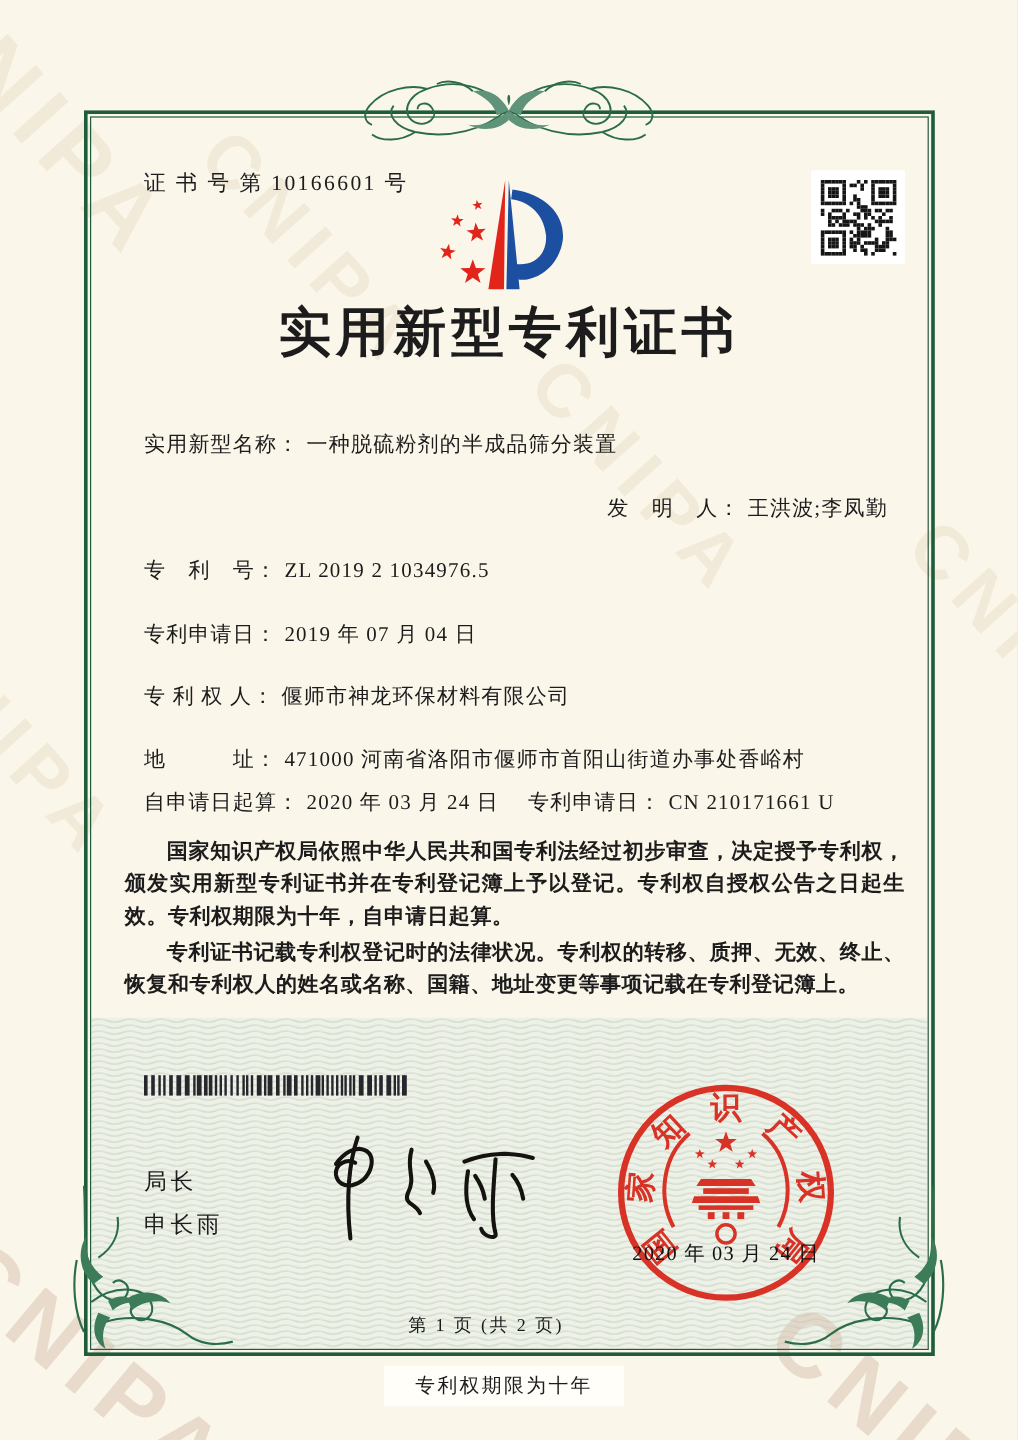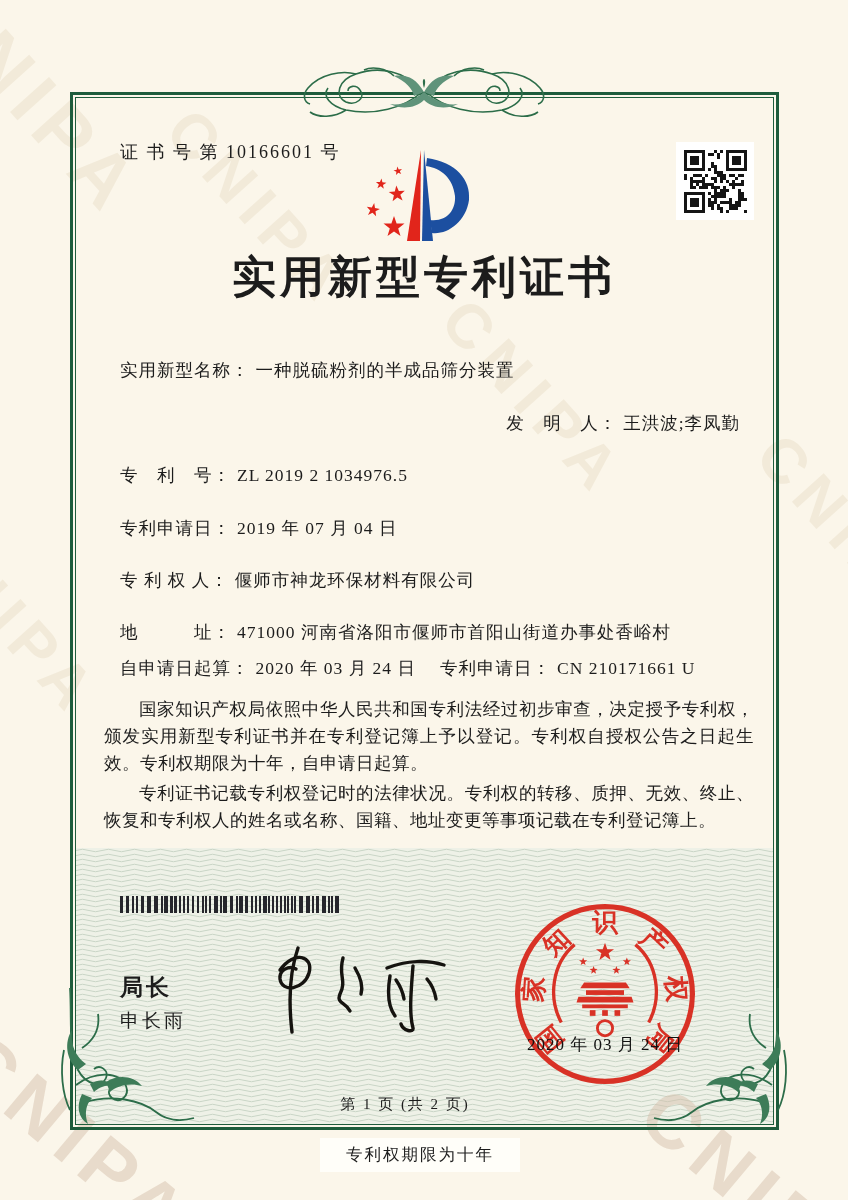--- a/index.html
+++ b/index.html
@@ -41,30 +41,30 @@
          letter-spacing:4px;z-index:5;}
 
   
   .row{position:absolute;left:120px;width:620px;font-size:17.5px;letter-spacing:1px;z-index:5;}
   .row .fvalue{margin-left:6px;}
   #grantRight{position:absolute;left:320px;top:0;}
 
   
   #paras{left:104px;top:696px;width:650px;font-size:17.5px;line-height:27px;
          text-align:justify;letter-spacing:0.5px;z-index:5;}
-  #paras p{margin:0;text-indent:2em;}
+  #paras p{margin:0;text-indent:2em;font-weight:bold;}
   #paras p + p{margin-top:3px;}
 
   
   #barcode{left:120px;top:896px;width:220px;height:17px;display:flex;z-index:5;}
   #barcode i{height:100%;}
   #barcode i.b{background:#26262c;}
 
   
-  #officerTitle{left:120px;top:972px;font-size:23px;letter-spacing:3px;z-index:5;font-weight:bold;}
+  #officerTitle{left:120px;top:972px;font-size:19px;letter-spacing:3px;z-index:5;}
   #officerName{left:120px;top:1008px;font-size:19px;letter-spacing:3px;z-index:5;}
   #signature{left:250px;top:936px;width:215px;height:102px;z-index:6;}
 
   
   #seal{left:510px;top:899px;width:190px;height:190px;z-index:6;opacity:0.95;}
   .seal-char{fill:#d8281c;font-size:27px;font-weight:bold;font-family:"Liberation Serif",serif;}
   #sealDate{left:524px;top:1033px;width:162px;text-align:center;font-size:17px;color:#111;
             z-index:7;letter-spacing:1px;}
 
   

